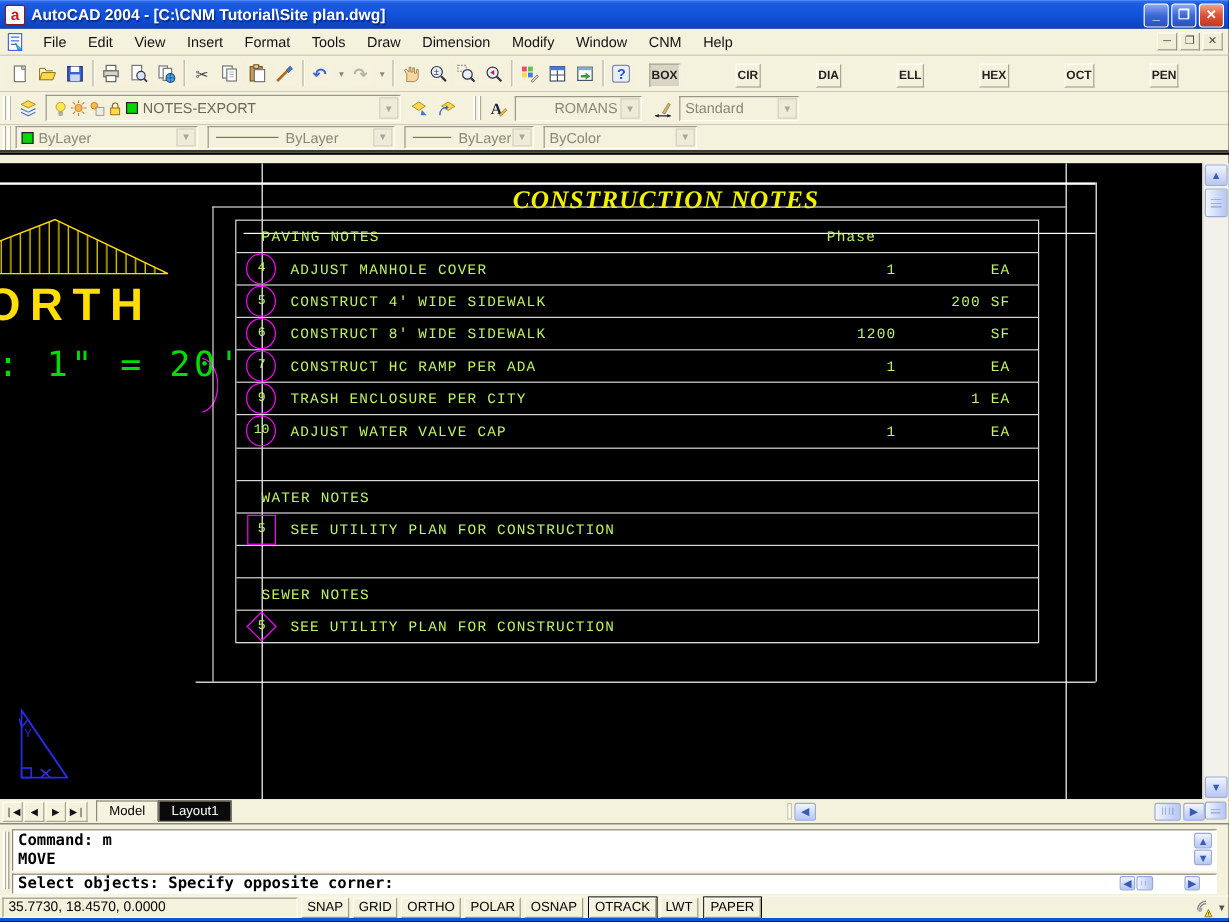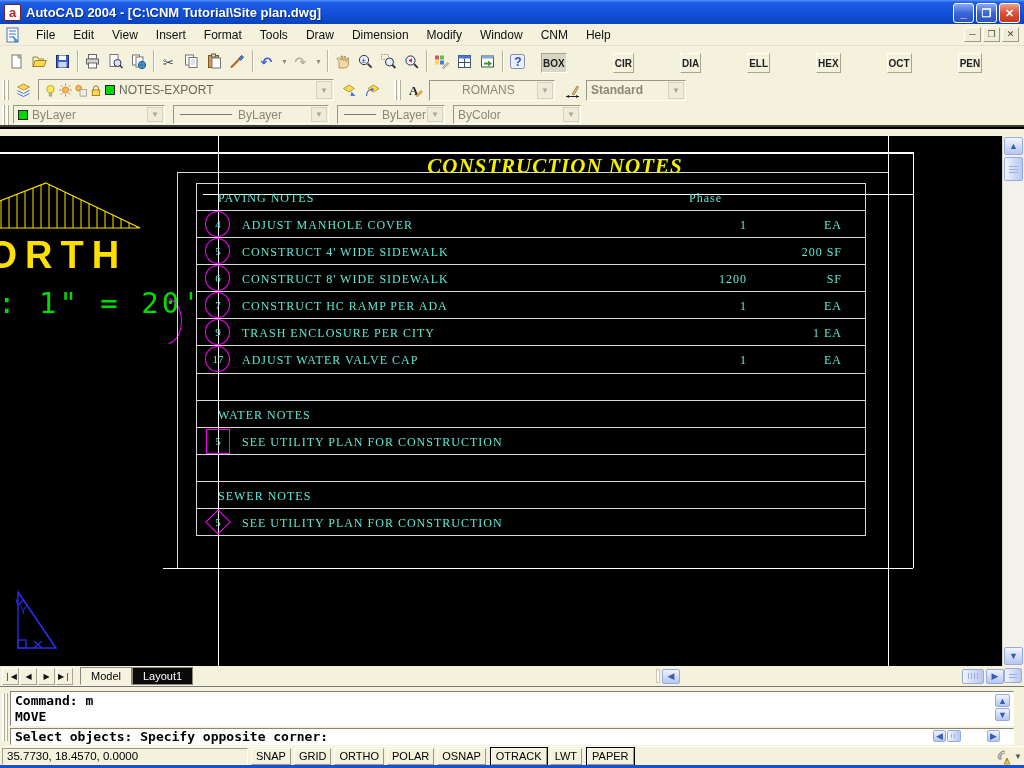--- a/index.html
+++ b/index.html
@@ -50,21 +50,21 @@
   .combo .cbo-arrow { position:absolute; right:1px; top:1px; bottom:1px; width:16px; background:#eeebd8;
     border:1px solid #d5d2bf; color:#aaa798; font-size:8px; display:flex; align-items:center; justify-content:center; }
   .swatch { width:10px; height:10px; background:#00d800; border:1px solid #222; margin-right:4px; }
   .ltline { width:52px; height:1px; background:#777; margin:0 6px 0 2px; }
 
   
   #workspace { position:absolute; left:0; top:129px; width:1024px; height:557px; background:#f4f1dc; }
   #canvas { position:absolute; left:0; top:7px; width:1002px; height:530px; background:#000; overflow:hidden; }
   .cadline { position:absolute; background:#fff; }
   .gline { position:absolute; background:#d8d8d8; }
-  .cadtext { font-family:Liberation Serif, serif; color:#5eead4; font-size:12px; letter-spacing:1px; white-space:nowrap; }
+  .cadtext { font-family:Liberation Mono, monospace; color:#bef264; font-size:12px; letter-spacing:1px; white-space:nowrap; }
   #cad-title { position:absolute; left:400px; top:18px; width:310px; text-align:center; color:#f0f000;
     font-family:"Liberation Serif",serif; font-style:italic; font-weight:bold; font-size:21px; letter-spacing:1px; white-space:nowrap; }
   #north-text { position:absolute; left:-48px; top:98px; color:#ffdf00; font-size:38px; font-weight:bold; letter-spacing:8px; font-family:"Liberation Sans",sans-serif; }
   #scale-text { position:absolute; left:-2px; top:150px; color:#00dd00; font-family:"DejaVu Sans Mono",monospace; font-size:29px; letter-spacing:3px; }
   #mag-arc { position:absolute; left:152px; top:162px; width:30px; height:46px; border:1px solid #ff00ff; border-radius:50%; clip-path:inset(0 0 0 55%); }
   #notes-table { position:absolute; left:196px; top:47px; width:670px; height:353px; border:1px solid #d8d8d8; }
   .trow { position:absolute; left:0; width:668px; height:27px; border-bottom:1px solid #d8d8d8; }
   .trow .hdr { position:absolute; left:21px; top:7px; }
   .trow .extra { position:absolute; left:492px; top:7px; }
   .trow .desc { position:absolute; left:45px; top:7px; }
@@ -386,32 +386,32 @@
         <path d="M7.5 5.5l2.5 2-2.5 2z" fill="#3a64d8"></path>
       </svg>
   </div>
   <div class="grip" style="margin-left:10px;"></div>
   <div class="tb-btn">
     <svg width="17" height="17" viewBox="0 0 17 17">
         <text x="2" y="13" font-size="13" font-weight="bold" fill="#223" font-family="serif">A</text>
         <path d="M9 13.5l5-5 1.4 1.4-5 5z" fill="#e8b84d" stroke="#8a6d00" stroke-width=".5"></path>
       </svg>
   </div>
-  <div class="combo" style="width:126px; margin-left:2px;padding-left:32px;">
+  <div class="combo" style="width:106px; margin-left:2px;padding-left:32px;">
     <span>ROMANS</span>
     <span class="cbo-arrow">▼</span>
   </div>
   <div class="tb-btn" style="margin-left:6px;">
     <svg width="17" height="17" viewBox="0 0 17 17">
         <path d="M2 14.5h13" stroke="#223" stroke-width="1"></path>
         <path d="M2 14.5l3-1.5v3zM15 14.5l-3-1.5v3z" fill="#223"></path>
         <path d="M8 12l5-8 1.6 1-4.6 8z" fill="#e8b84d" stroke="#555" stroke-width=".5"></path>
       </svg>
   </div>
-  <div class="combo" style="width:100px; margin-left:2px;font-weight:bold;">
+  <div class="combo" style="width:100px; margin-left:2px;">
     <span>Standard</span>
     <span class="cbo-arrow">▼</span>
   </div>
 </div>
 
 <div class="tbrow" id="tbrow3">
   <div class="grip"></div>
   <div class="combo" style="width:152px; height:19px; margin-left:1px;">
     <span class="swatch"></span>
     <span>ByLayer</span>
@@ -498,21 +498,21 @@
         </div>
         <div class="trow cadtext" style="top: 135px; height: 27px;">
           <span class="mk-circle"></span>
           <span class="mk-num" style="font-size:11px;">9</span>
           <span class="desc">TRASH ENCLOSURE PER CITY</span>
           <span class="qty"></span>
           <span class="unit">1 EA</span>
         </div>
         <div class="trow cadtext" style="top: 162px; height: 28px;">
           <span class="mk-circle"></span>
-          <span class="mk-num" style="font-size:11px;">17</span>
+          <span class="mk-num" style="font-size:11px;">10</span>
           <span class="desc">ADJUST WATER VALVE CAP</span>
           <span class="qty">1</span>
           <span class="unit">EA</span>
         </div>
         <div class="trow cadtext" style="top: 190px; height: 27px;"></div>
         <div class="trow cadtext" style="top: 217px; height: 27px;">
           <span class="hdr">WATER NOTES</span>
         </div>
         <div class="trow cadtext" style="top: 244px; height: 27px;">
           <span class="mk-square"></span>

